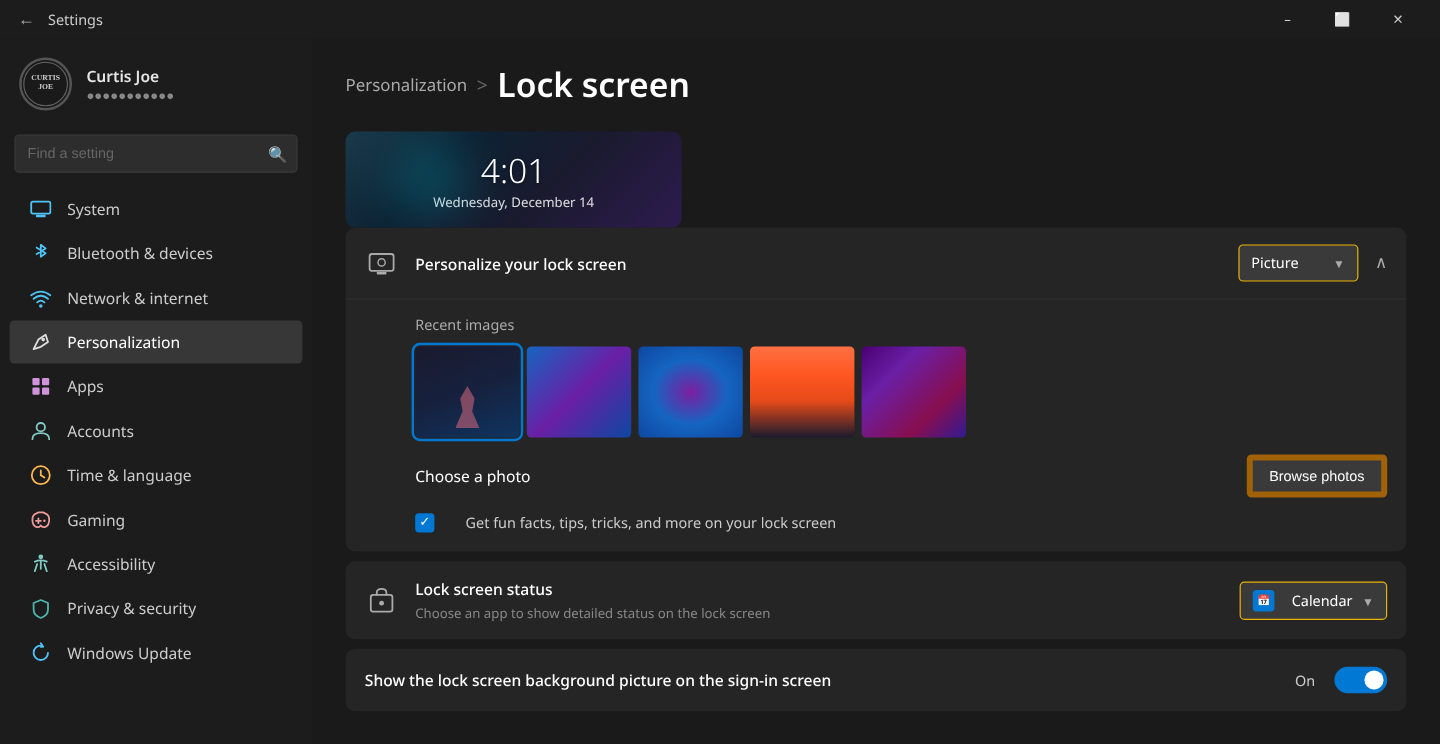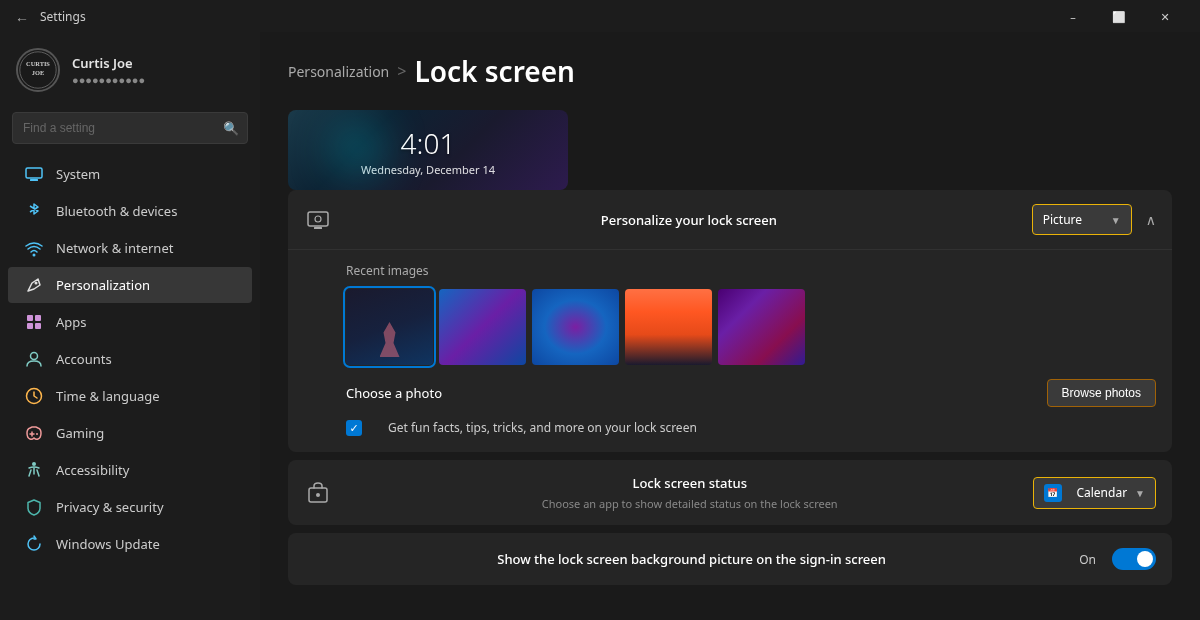--- a/index.html
+++ b/index.html
@@ -247,21 +247,20 @@
       margin-bottom: 8px;
       overflow: hidden;
     }
 
     .card-header {
       display: flex;
       align-items: center;
       padding: 14px 16px;
       cursor: pointer;
       min-height: 52px;
-      text-align: center;
     }
     .card-icon {
       width: 28px;
       height: 28px;
       margin-right: 14px;
       display: flex;
       align-items: center;
       justify-content: center;
       flex-shrink: 0;
     }
@@ -355,21 +354,21 @@
       align-items: center;
       justify-content: space-between;
       margin-bottom: 12px;
     }
     .choose-photo-label {
       font-size: 13px;
       color: #fff;
     }
     .btn-browse {
       background: #3a3a3a;
-      border: 1px solid #a16207;
+      border: 5px solid #a16207;
       border-radius: 4px;
       color: #fff;
       font-size: 12px;
       padding: 6px 14px;
       cursor: pointer;
     }
 
     .checkbox-row {
       display: flex;
       align-items: center;

